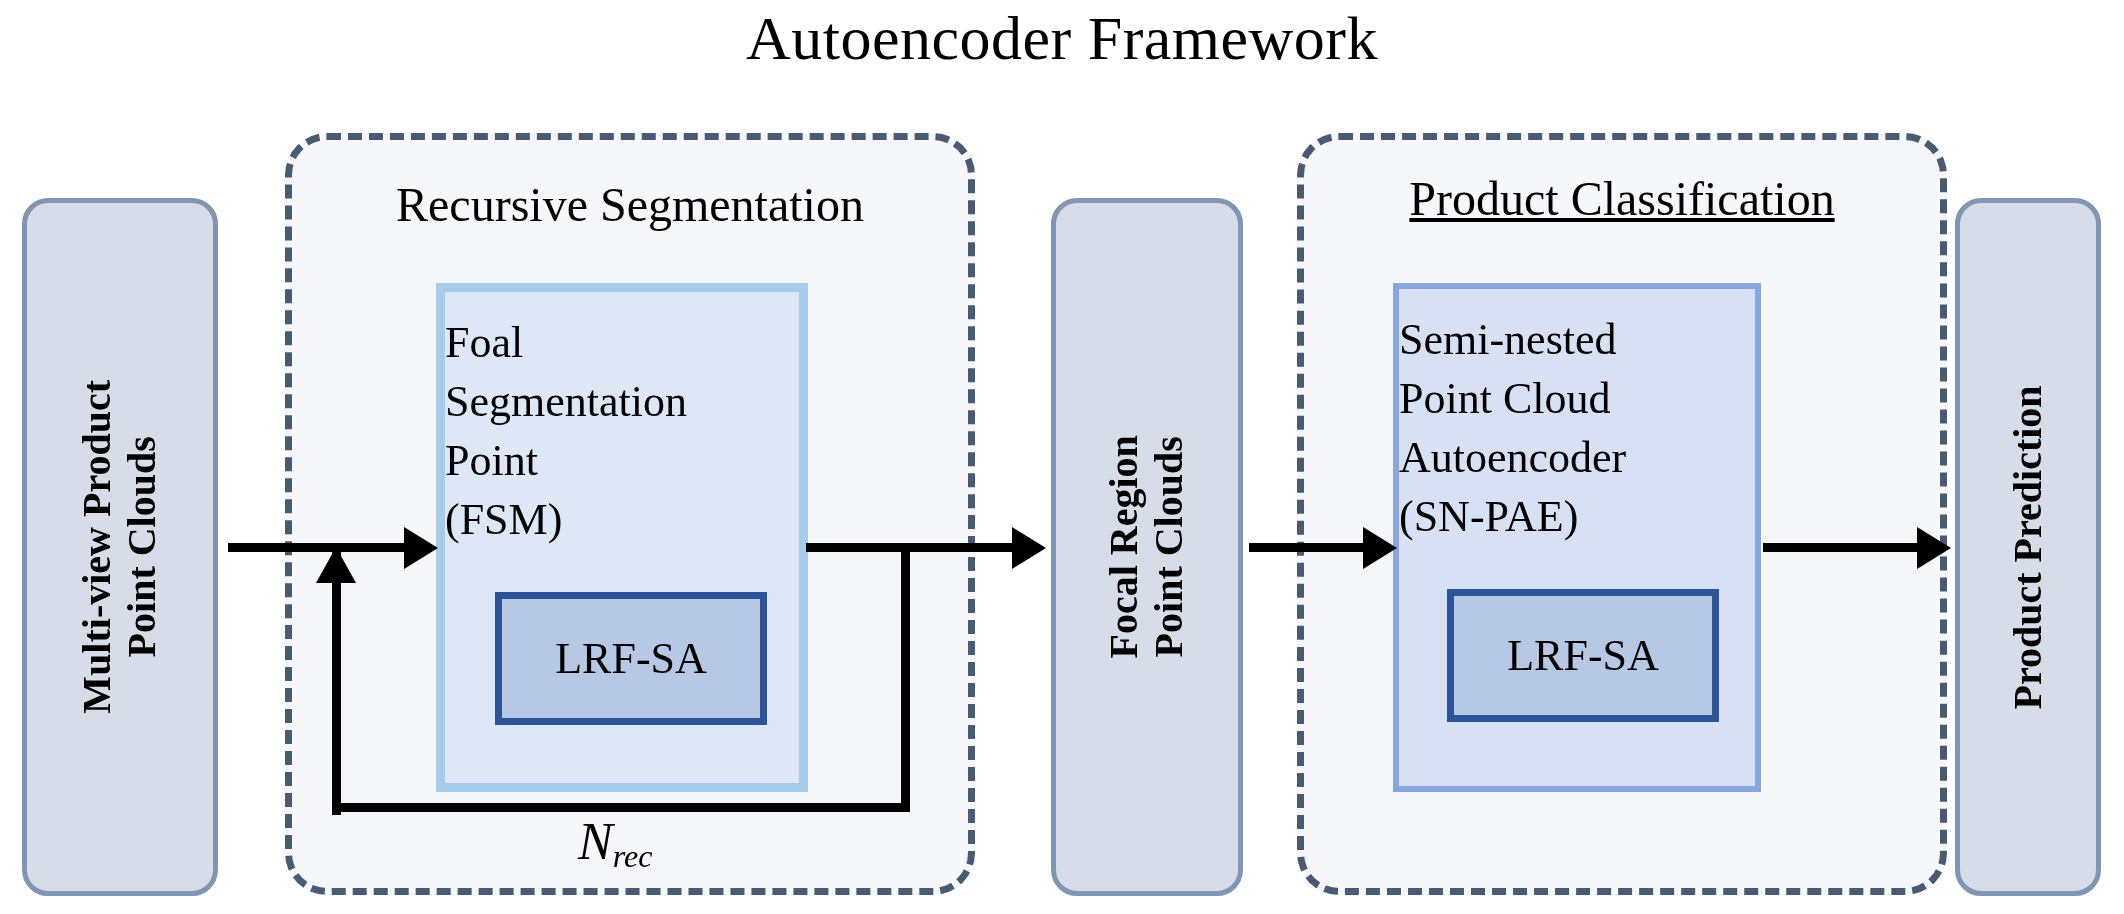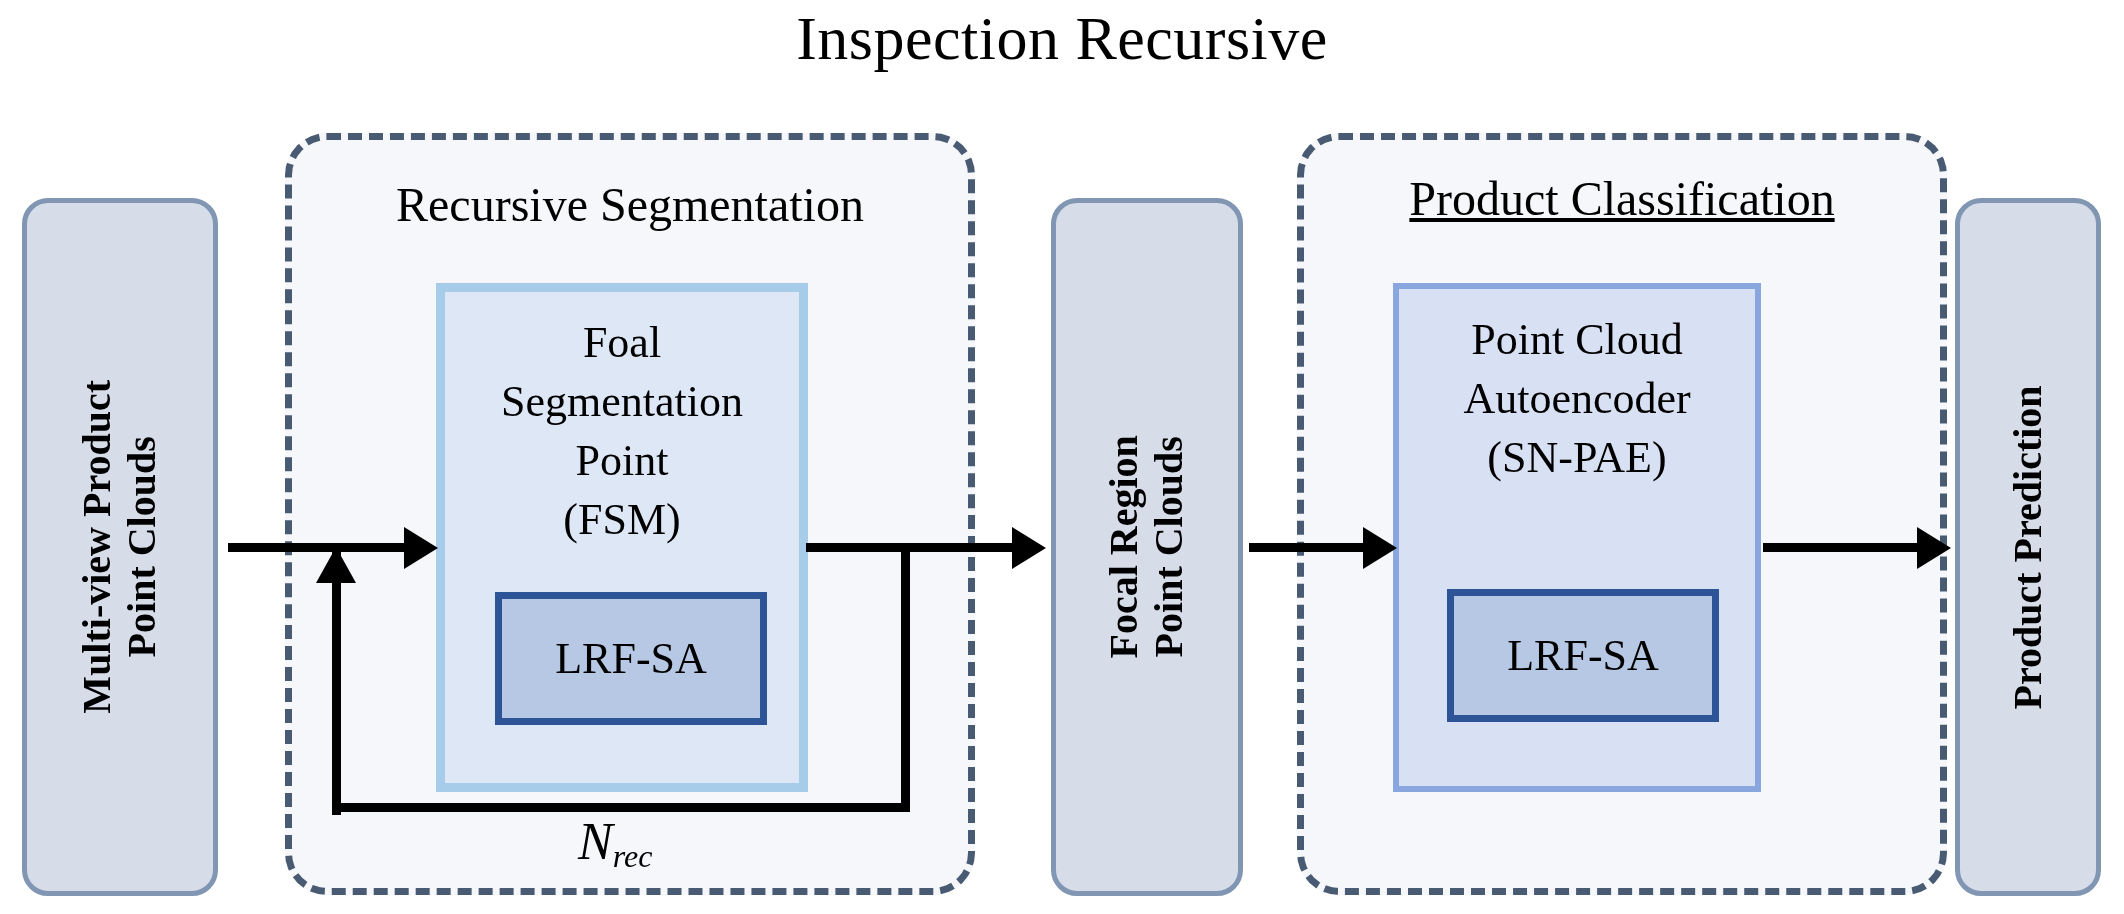--- a/index.html
+++ b/index.html
@@ -51,21 +51,21 @@
 
   
   .modbox{
     position:absolute;
     box-sizing:border-box;
     display:block;
   }
   .modbox.fsm{background:#dde7f5;border:9px solid #a6ccea;}
   .modbox.snpae{background:#d8e0f3;border:6px solid #8aa6de;}
   .mod-title{
-    position:absolute;left:0;width:100%;text-align:center;
+    position:absolute;left:0;width:100%;
     font-size:44px;line-height:1.34;
     font-family:"Liberation Serif","DejaVu Serif",serif;
   }
 
   
   .lrf{
     position:absolute;
     background:#b6c8e4;
     border:7px solid #2d5496;
     box-sizing:border-box;
@@ -96,21 +96,21 @@
     font-family:"Liberation Serif","DejaVu Serif",serif;
     font-style:italic;font-size:52px;white-space:nowrap;
   }
   .nrec .sub{font-size:32px;vertical-align:-0.26em;font-style:italic;}
 </style>
 </head>
 <body>
 
 <div id="stage">
 
-  <div class="title">Inspection Recursive</div>
+  <div class="title">Autoencoder Framework</div>
 
   <div class="iobox" style="left:22px;top:198px;width:196px;height:698px;">
     <div class="vtext">
       <span>Multi-view Product</span><br>
       <span>Point Clouds</span>
     </div>
   </div>
 
   <div class="dashpanel" style="left:285px;top:133px;width:690px;height:762px;">
     <div class="panel-title" style="top:40px;">Recursive Segmentation</div>
@@ -136,20 +136,21 @@
       <span>Point Clouds</span>
     </div>
   </div>
 
   <div class="iobox" style="left:1955px;top:198px;width:146px;height:698px;">
     <div class="vtext">Product Prediction</div>
   </div>
 
 <div class="modbox snpae" style="left: 1393px; top: 283px; width: 368px; height: 509px;">
       <div class="mod-title" style="top: 22px;">
+        <div>Semi-nested</div>
         <div>Point Cloud</div>
         <div>Autoencoder</div>
         <div>(SN-PAE)</div>
       </div>
       <div class="lrf" style="left: 48px; top: 300px; width: 272px; height: 133px;">LRF-SA</div>
     </div>
     <div class="hline" style="left: 228px; top: 543px; width: 180px;"></div>
     <div class="arrowR" style="left: 404px; top: 527px;"></div>
     <div class="vline" style="left: 332px; top: 547px; width: 9px; height: 268px;"></div>
     <div class="arrowU" style="left: 316px; top: 547px;"></div>

